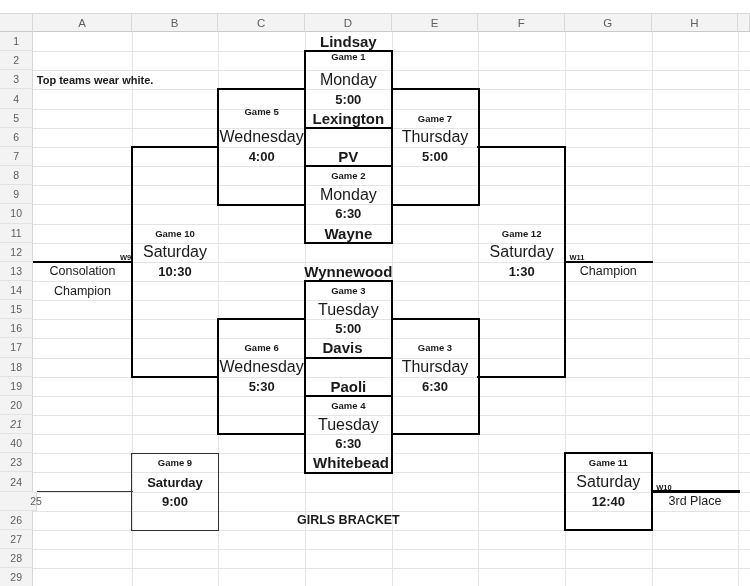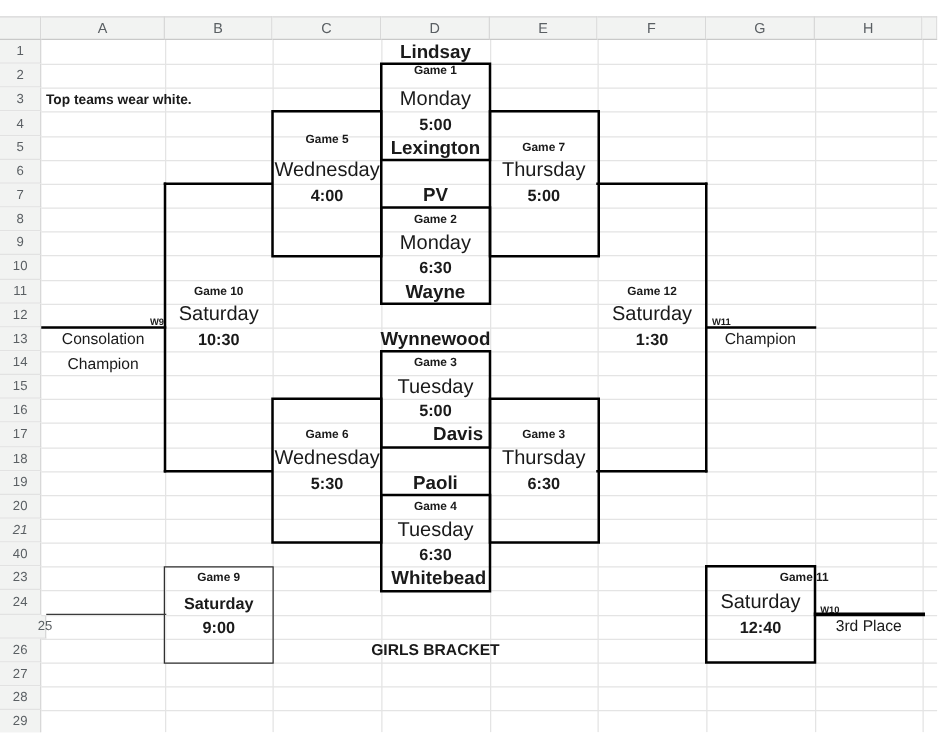--- a/index.html
+++ b/index.html
@@ -172,35 +172,35 @@
       <div class="cell plain" style="left: 33.8px; top: 280.976px; width: 97.4px; height: 19.152px;">Champion</div>
       <div class="cell glabel" style="left: 478.8px; top: 223.52px; width: 85.7px; height: 19.152px;">Game 12</div>
       <div class="cell day" style="left: 478.8px; top: 242.672px; width: 85.7px; height: 19.152px;">Saturday</div>
       <div class="cell time" style="left: 478.8px; top: 261.824px; width: 85.7px; height: 19.152px;">1:30</div>
       <div class="cell wlabel-left" style="left: 565.5px; top: 242.672px; width: 85.7px; height: 19.152px;">W11</div>
       <div class="cell plain" style="left: 565.5px; top: 261.824px; width: 85.7px; height: 19.152px;">Champion</div>
       <div class="cell team" style="left: 305.5px; top: 261.824px; width: 85.7px; height: 19.152px;">Wynnewood</div>
       <div class="cell glabel" style="left: 305.5px; top: 280.976px; width: 85.7px; height: 19.152px;">Game 3</div>
       <div class="cell day" style="left: 305.5px; top: 300.128px; width: 85.7px; height: 19.152px;">Tuesday</div>
       <div class="cell time" style="left: 305.5px; top: 319.28px; width: 85.7px; height: 19.152px;">5:00</div>
-      <div class="cell team" style="left: 318px; top: 338.432px; width: 97px; height: 19.152px;">Davis</div>
+      <div class="cell team" style="left: 294px; top: 338.432px; width: 97px; height: 19.152px;">Davis</div>
       <div class="cell glabel" style="left: 218.8px; top: 338.432px; width: 85.7px; height: 19.152px;">Game 6</div>
       <div class="cell day" style="left: 218.8px; top: 357.584px; width: 85.7px; height: 19.152px;">Wednesday</div>
       <div class="cell time" style="left: 218.8px; top: 376.736px; width: 85.7px; height: 19.152px;">5:30</div>
       <div class="cell glabel" style="left: 392.2px; top: 338.432px; width: 85.6px; height: 19.152px;">Game 3</div>
       <div class="cell day" style="left: 392.2px; top: 357.584px; width: 85.6px; height: 19.152px;">Thursday</div>
       <div class="cell time" style="left: 392.2px; top: 376.736px; width: 85.6px; height: 19.152px;">6:30</div>
       <div class="cell team" style="left: 305.5px; top: 376.736px; width: 85.7px; height: 19.152px;">Paoli</div>
       <div class="cell glabel" style="left: 305.5px; top: 395.888px; width: 85.7px; height: 19.152px;">Game 4</div>
       <div class="cell day" style="left: 305.5px; top: 415.04px; width: 85.7px; height: 19.152px;">Tuesday</div>
       <div class="cell time" style="left: 305.5px; top: 434.192px; width: 85.7px; height: 19.152px;">6:30</div>
       <div class="cell team" style="left: 305.5px; top: 453.344px; width: 91px; height: 19.152px;">Whitebead</div>
       <div class="cell glabel" style="left: 132.2px; top: 453.344px; width: 85.6px; height: 19.152px;">Game 9</div>
       <div class="cell dayb" style="left: 132.2px; top: 472.496px; width: 85.6px; height: 19.152px;">Saturday</div>
       <div class="cell time" style="left: 132.2px; top: 491.648px; width: 85.6px; height: 19.152px;">9:00</div>
-      <div class="cell glabel" style="left: 565.5px; top: 453.344px; width: 85.7px; height: 19.152px; padding-left: 35px;">Game 11</div>
+      <div class="cell glabel" style="left: 565.5px; top: 453.344px; width: 85.7px; height: 19.152px;">Game 11</div>
       <div class="cell day" style="left: 565.5px; top: 472.496px; width: 85.7px; height: 19.152px;">Saturday</div>
       <div class="cell time" style="left: 565.5px; top: 491.648px; width: 85.7px; height: 19.152px;">12:40</div>
       <div class="cell wlabel-left" style="left: 652.2px; top: 472.496px; width: 85.6px; height: 19.152px;">W10</div>
       <div class="cell plain" style="left: 652.2px; top: 491.648px; width: 85.6px; height: 19.152px;">3rd Place</div>
       <div class="cell title" style="left: 305.5px; top: 510.8px; width: 85.7px; height: 19.152px;">GIRLS BRACKET</div>
     </div>
 </div>
 
 </body></html>

